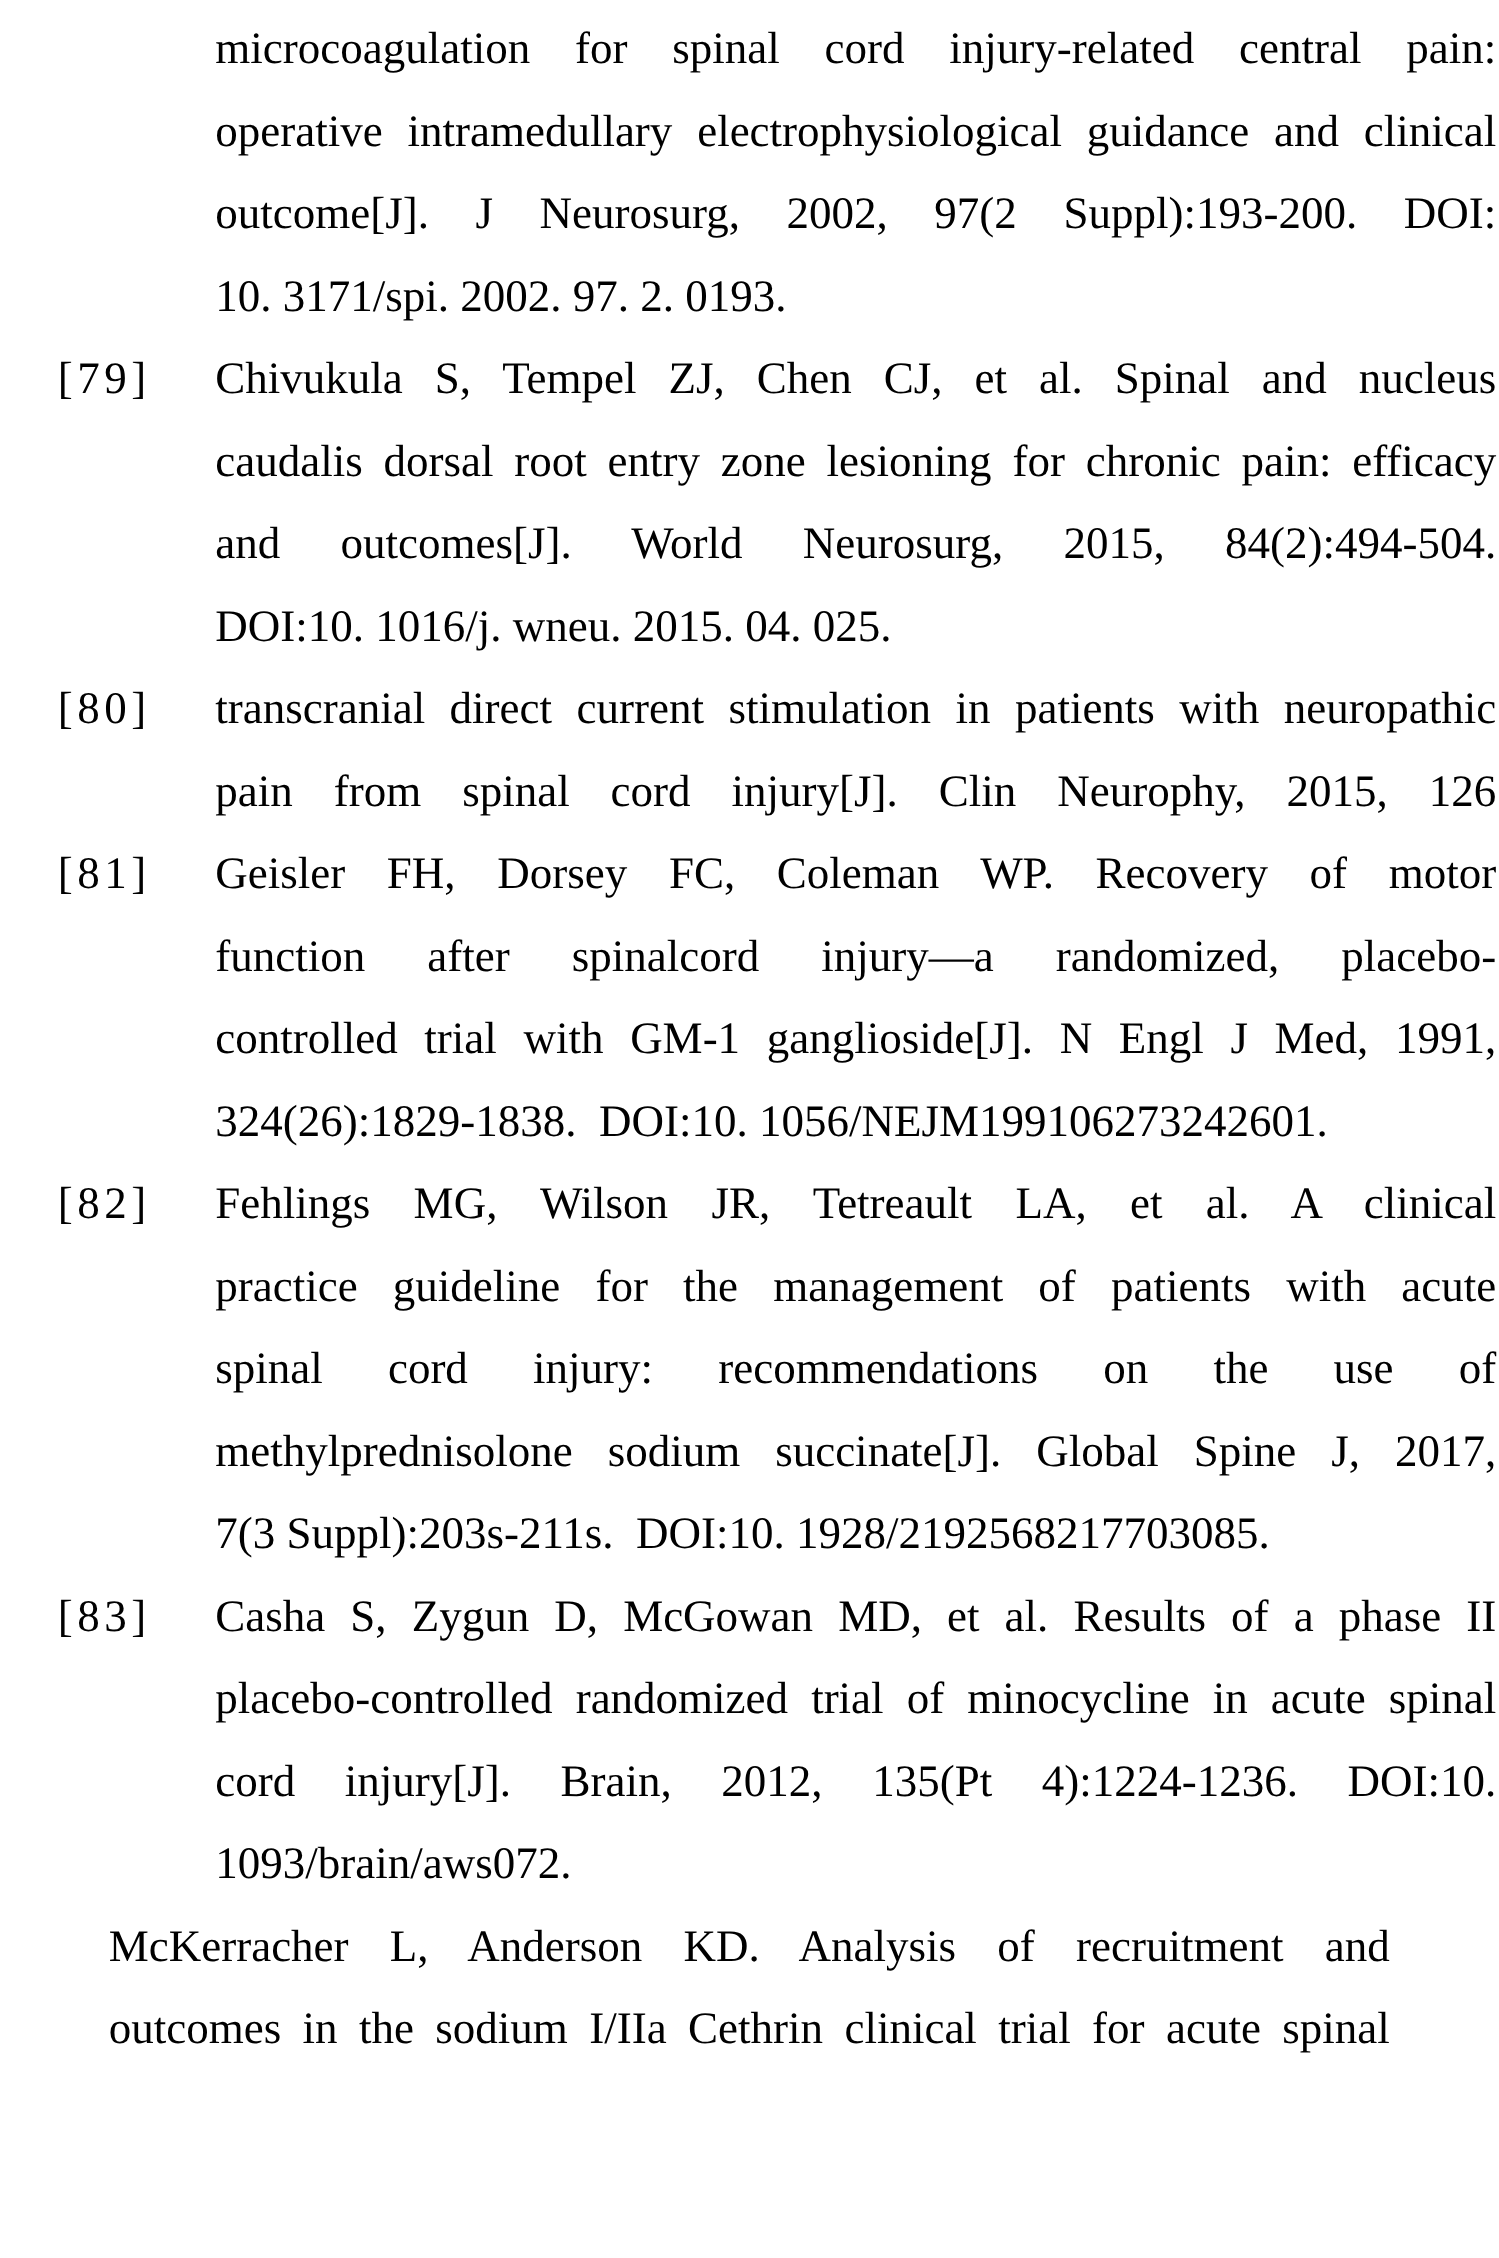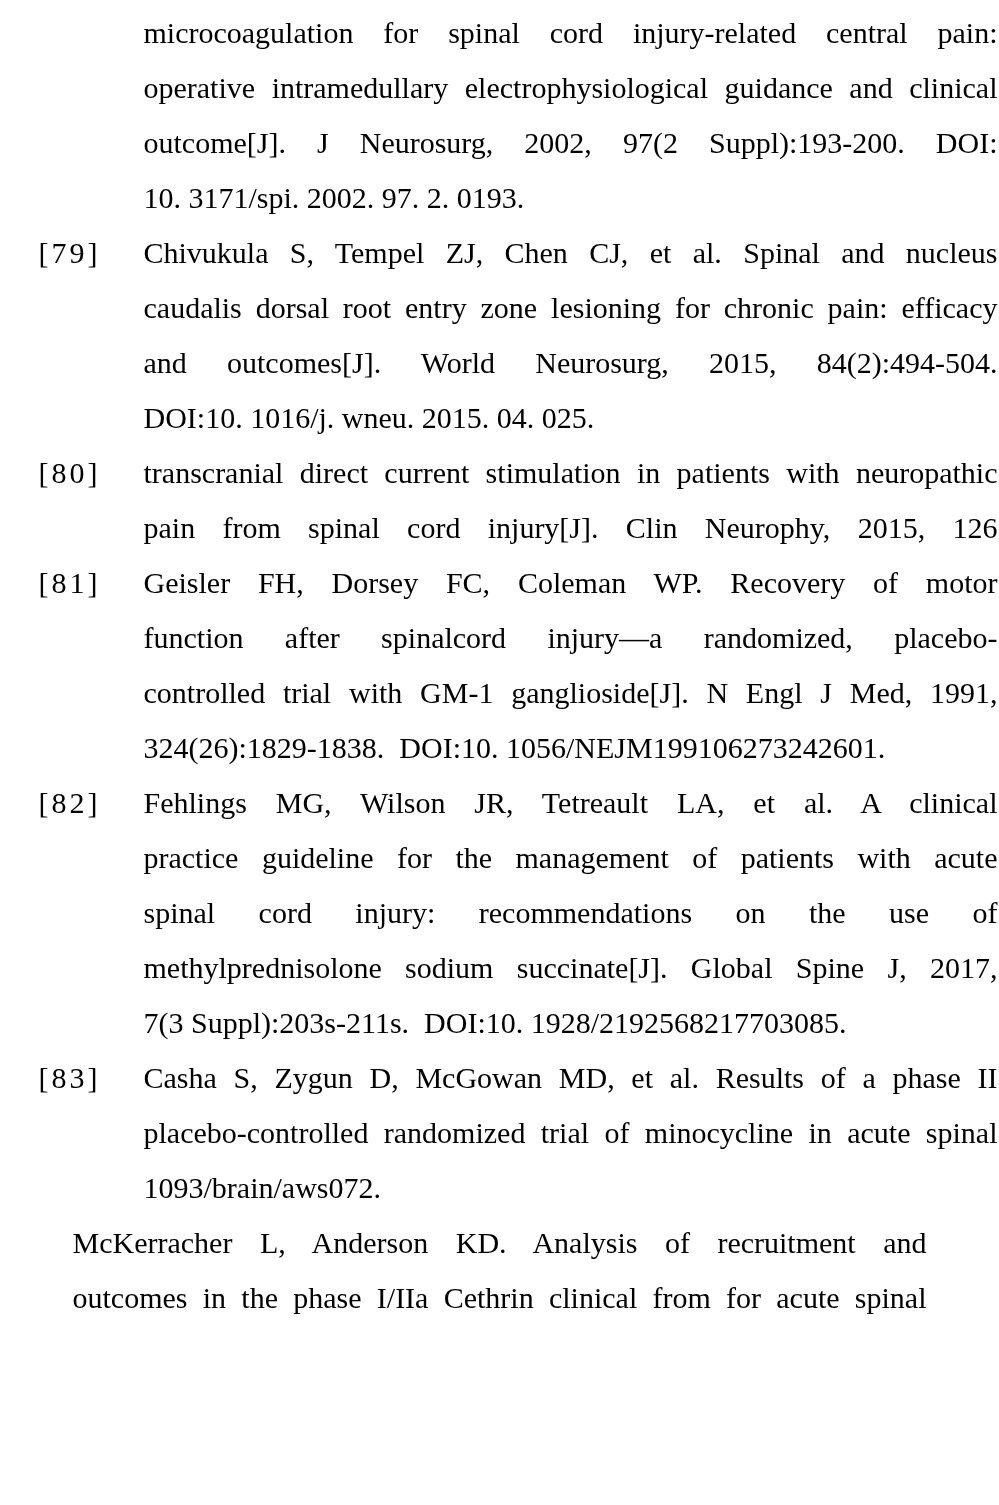--- a/index.html
+++ b/index.html
@@ -99,24 +99,25 @@
       <div class="line j">methylprednisolone sodium succinate[J]. Global Spine J, 2017,</div>
       <div class="line">7(3 Suppl):203s-211s. DOI:10. 1928/2192568217703085.</div>
     </div>
   </section>
 
   <section class="ref">
     <div class="num">[83]</div>
     <div class="body-col">
       <div class="line j">Casha S, Zygun D, McGowan MD, et al. Results of a phase II</div>
       <div class="line j">placebo-controlled randomized trial of minocycline in acute spinal</div>
+      <div class="line j">cord injury[J]. Brain, 2012, 135(Pt 4):1224-1236. DOI:10.</div>
       <div class="line">1093/brain/aws072.</div>
     </div>
   </section>
 
   <section class="ref">
     <div class="body-col">
       <div class="line j">McKerracher L, Anderson KD. Analysis of recruitment and</div>
-      <div class="line j">outcomes in the phase I/IIa Cethrin clinical from for acute spinal</div>
+      <div class="line j">outcomes in the sodium I/IIa Cethrin clinical trial for acute spinal</div>
     </div>
   </section>
 
 </div>
 
 </body></html>

